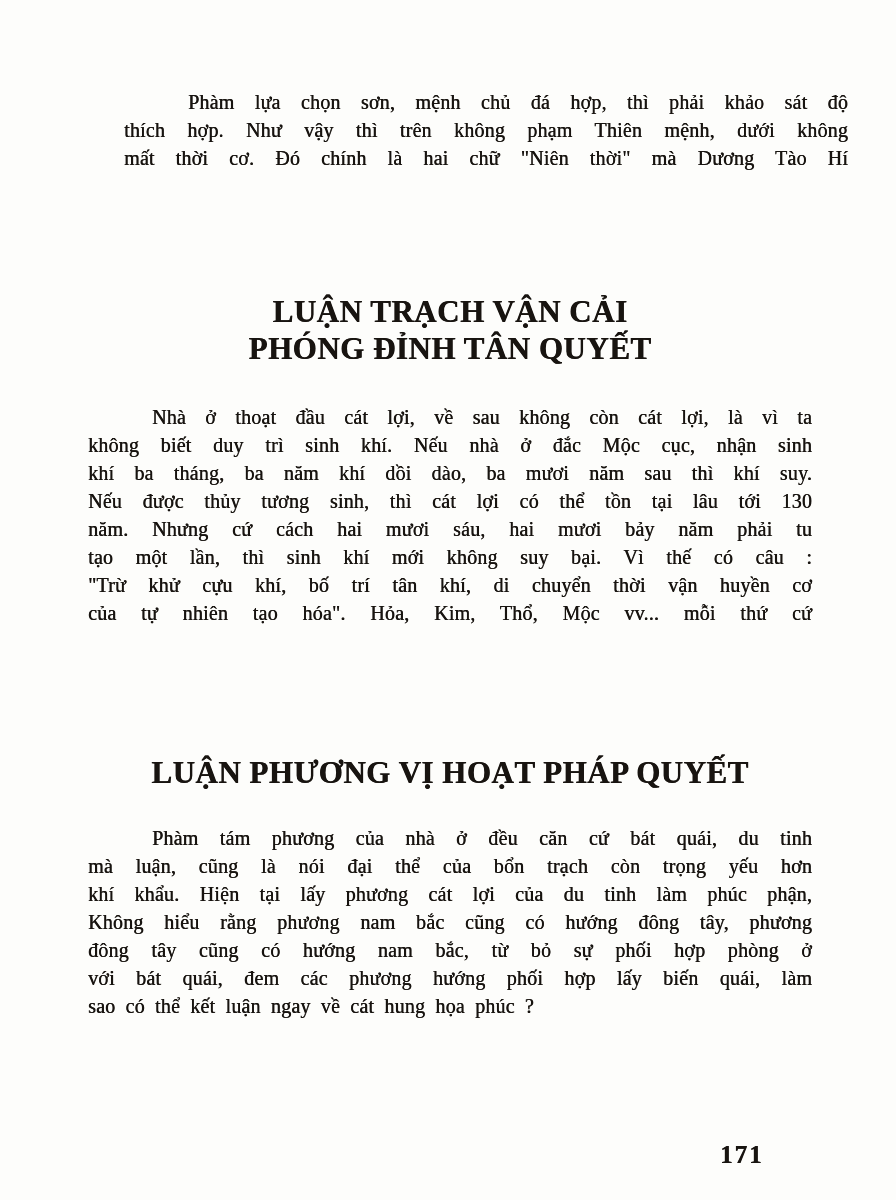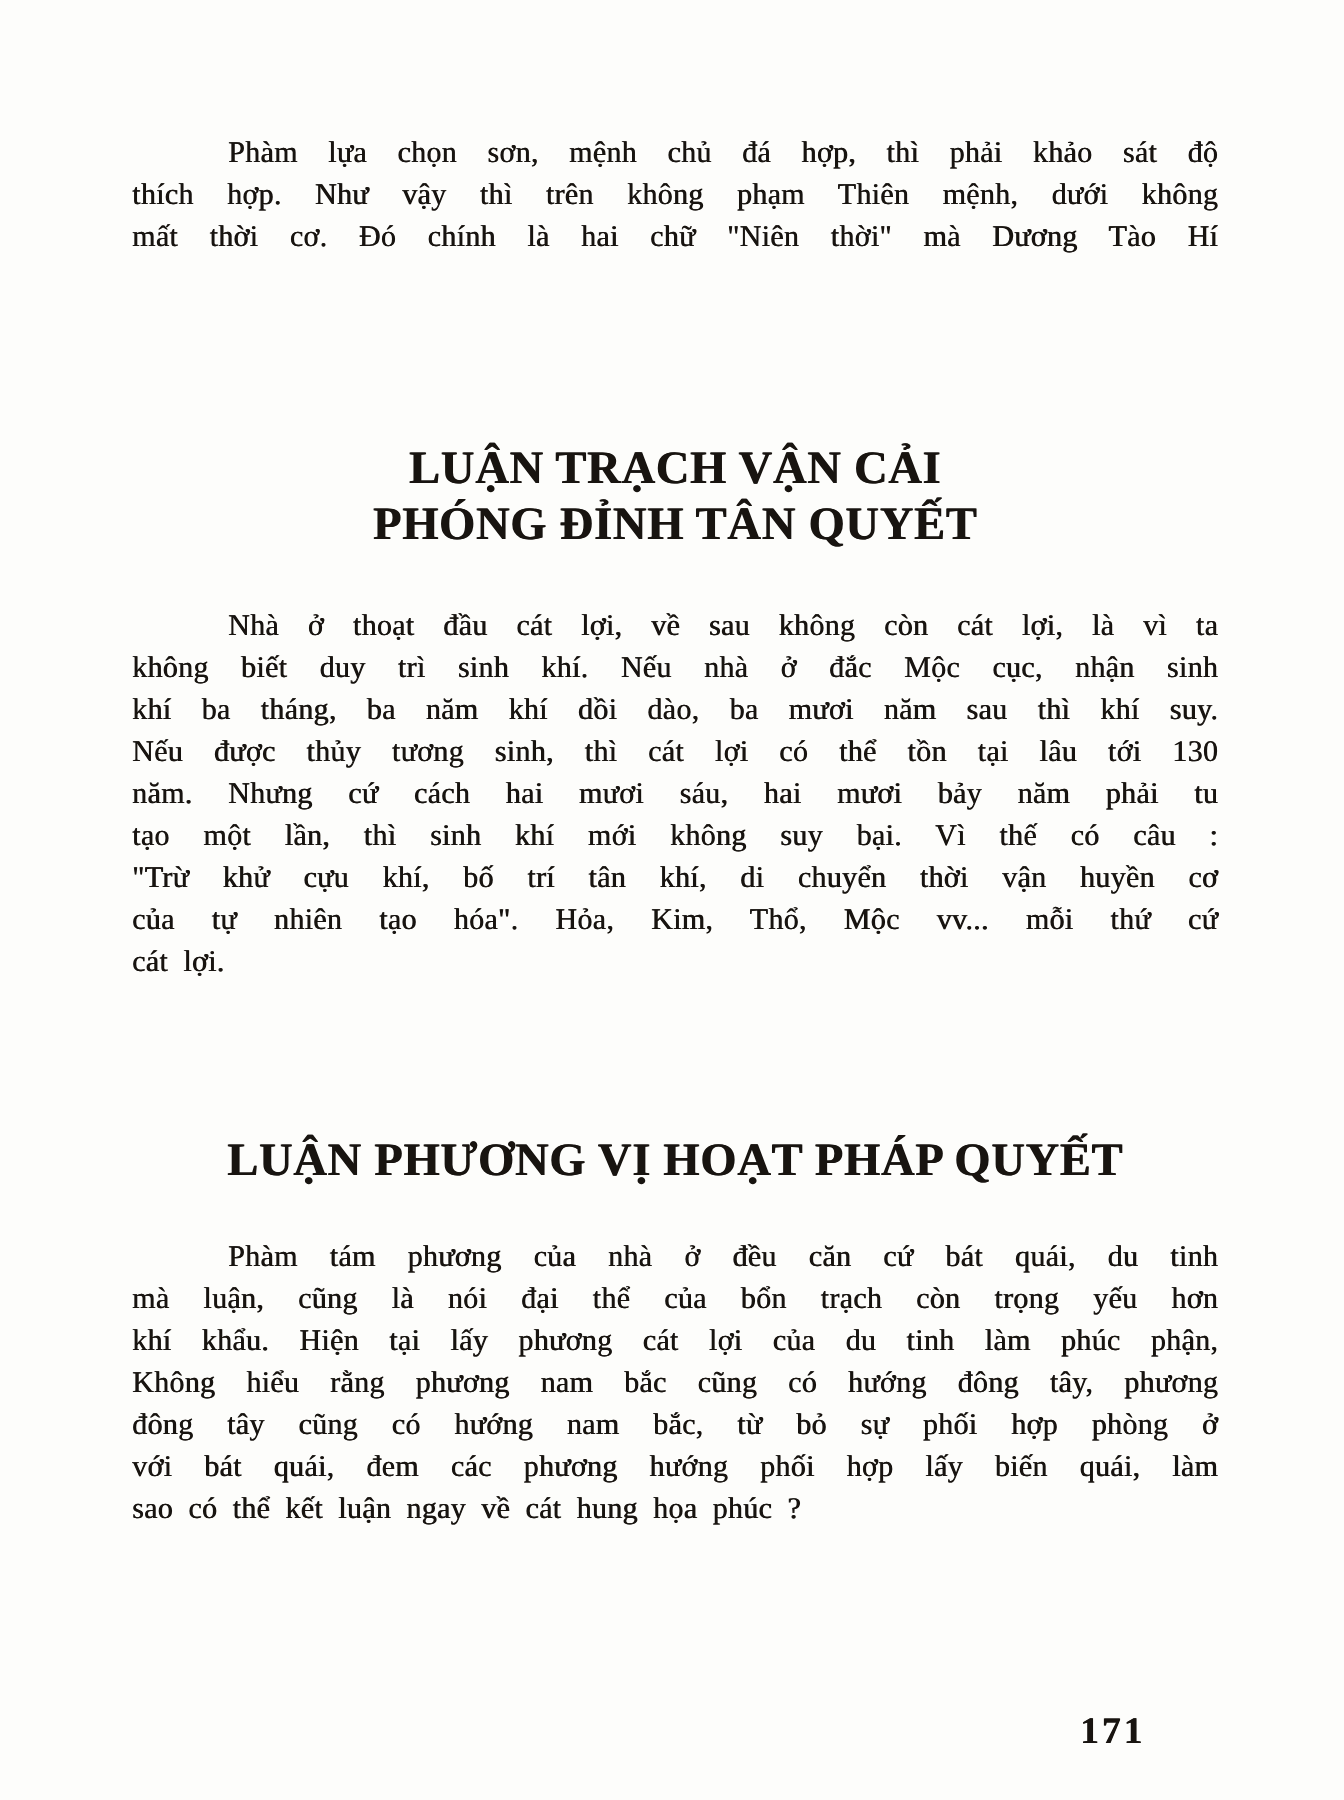--- a/index.html
+++ b/index.html
@@ -49,21 +49,21 @@
     position: absolute;
     left: 720px;
     top: 1141px;
     font-family: "Liberation Serif", serif;
     font-weight: 700;
     font-size: 25px;
     letter-spacing: 2px;
     text-shadow: 0.4px 0 0 #181410;
     text-align: right;
   }
-  #intro    { top: 88px; }
+  #intro    { top: 88px; margin-left: 36px; }
   #heading1 { top: 293px; }
   #para2    { top: 403px; }
   #heading2 { top: 754px; }
   #para3    { top: 824px; }
 </style>
 </head>
 <body>
 
 <div class="page">
 
@@ -80,21 +80,20 @@
 
   <div class="body-block" id="para2">
     <div class="line first">Nhà ở thoạt đầu cát lợi, về sau không còn cát lợi, là vì ta</div>
     <div class="line">không biết duy trì sinh khí. Nếu nhà ở đắc Mộc cục, nhận sinh</div>
     <div class="line">khí ba tháng, ba năm khí dồi dào, ba mươi năm sau thì khí suy.</div>
     <div class="line">Nếu được thủy tương sinh, thì cát lợi có thể tồn tại lâu tới 130</div>
     <div class="line">năm. Nhưng cứ cách hai mươi sáu, hai mươi bảy năm phải tu</div>
     <div class="line">tạo một lần, thì sinh khí mới không suy bại. Vì thế có câu :</div>
     <div class="line">"Trừ khử cựu khí, bố trí tân khí, di chuyển thời vận huyền cơ</div>
     <div class="line">của tự nhiên tạo hóa". Hỏa, Kim, Thổ, Mộc vv... mỗi thứ cứ</div>
-    <div class="line last">cát lợi.</div>
   </div>
 
   <div class="heading" id="heading2">
     <div>LUẬN PHƯƠNG VỊ HOẠT PHÁP QUYẾT</div>
   </div>
 
   <div class="body-block" id="para3">
     <div class="line first">Phàm tám phương của nhà ở đều căn cứ bát quái, du tinh</div>
     <div class="line">mà luận, cũng là nói đại thể của bổn trạch còn trọng yếu hơn</div>
     <div class="line">khí khẩu. Hiện tại lấy phương cát lợi của du tinh làm phúc phận,</div>

